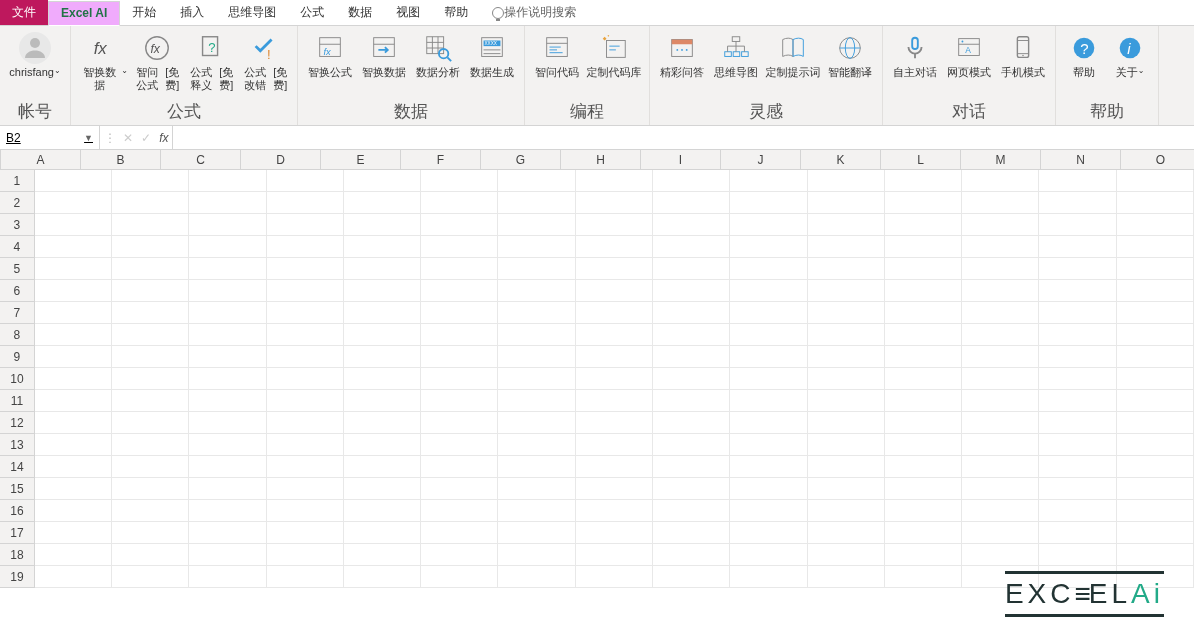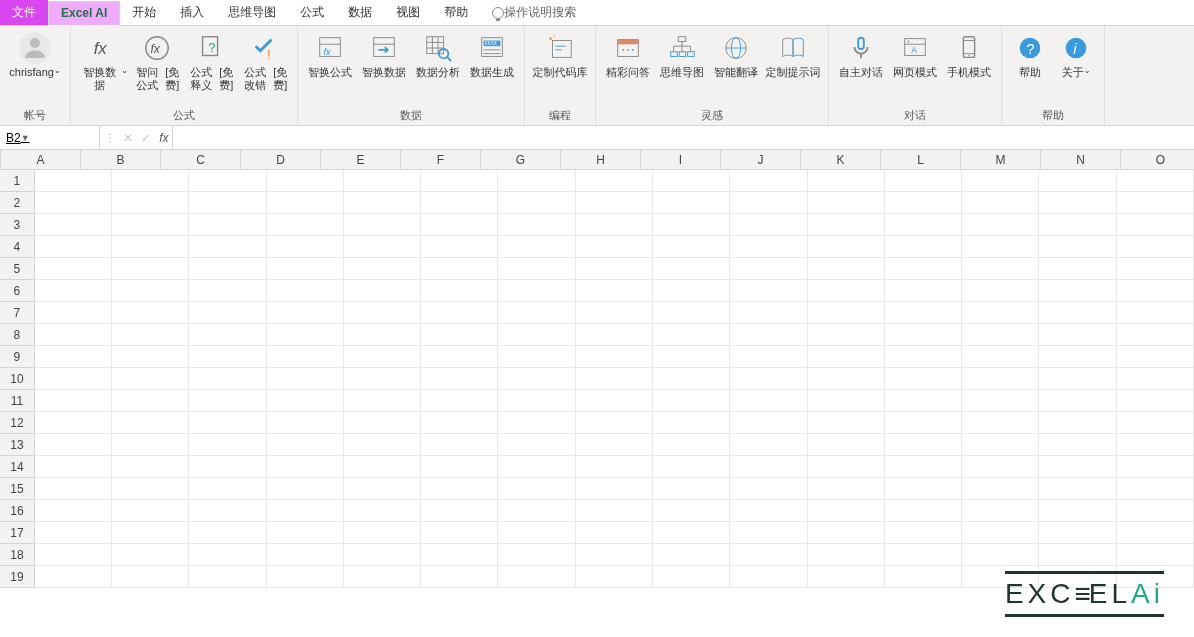--- a/index.html
+++ b/index.html
@@ -1,44 +1,44 @@
 <!DOCTYPE html>
 <html><head>
 <meta charset="utf-8">
 <style>
 * { margin: 0; padding: 0; box-sizing: border-box; font-family: "Microsoft YaHei", "Segoe UI", sans-serif; }
 body { background: #fff; width: 1194px; height: 637px; overflow: hidden; position: relative; }
 
 
 .tabs { display: flex; align-items: center; height: 26px; background: #fff; border-bottom: 1px solid #d4d4d4; font-size: 12px; }
 .tab { padding: 0 12px; height: 100%; display: flex; align-items: center; cursor: pointer; color: #333; }
-.tab.file { background: #d946ef; color: #fff; }
+.tab.file { background: #be185d; color: #fff; }
 .tab.active { border: 1px solid #d4d4d4; border-bottom: 1px solid #fff; color: #217346; background:#f0abfc; margin-bottom:-1px;font-weight:bold; }
 .tell-me { display: flex; align-items: center; gap: 0; color: #666; }
 .bulb { width: 12px; height: 12px; border: 1px solid #888; border-radius: 50%; position: relative; }
 .bulb::after { content:""; position:absolute; bottom:-3px; left:3px; width:4px; height:2px; background:#888;}
 
 
 .ribbon { display: flex; height: 100px; border-bottom: 1px solid #d4d4d4; background: #f3f2f1; }
 .group { display: flex; flex-direction: column; align-items: center; justify-content: space-between; padding: 4px 6px 2px; border-right: 1px solid #e1dfdd; }
 .group-items { display: flex; gap: 2px; flex: 1; align-items: flex-start; }
-.group-label { font-size: 11px; color: #555; padding-top: 2px; }
+.group-label { font-size: 17px; color: #555; padding-top: 2px; }
 .btn { display: flex; flex-direction: column; align-items: center; justify-content: flex-start; width: 52px; padding: 2px 1px; cursor: pointer; font-size: 11px; color: #333; text-align: center; line-height: 1.2; }
 .btn .ic { width: 32px; height: 32px; display: flex; align-items: center; justify-content: center; margin-bottom: 2px; }
 .btn .lbl { min-height: 26px; display:flex; flex-direction:row; justify-content:center;}
 .btn.small { width: 44px; }
 .btn.wide { width: 58px; }
 
 
 .avatar { width:26px; height:26px; border-radius:50%; background:#e8e8e8; display:flex; align-items:center; justify-content:center;}
 .avatar svg{width:16px;height:16px;}
 
 
 .fbar { display: flex; align-items: center; height: 24px; border-bottom: 1px solid #d4d4d4; font-size: 12px; }
-.namebox { width: 100px; height: 100%; border-right: 1px solid #d4d4d4; display: flex; align-items: center; padding: 0 6px; text-decoration:underline;}
+.namebox { width: 100px; height: 100%; border-right: 1px solid #d4d4d4; display: flex; align-items: center; padding: 0 6px; justify-content:space-between;text-decoration:underline;}
 .namebox .dd{font-size:9px;color:#666;}
 .fx-controls { display: flex; align-items: center; height: 100%; padding: 0 4px; gap: 8px; border-right: 1px solid #d4d4d4; color:#bbb;}
 .fx-controls .dots{letter-spacing:-1px;}
 .fx-input { flex: 1; height: 100%; border: none; outline: none; padding: 0 6px; font-size: 12px; }
 
 
 .grid-wrap { position: relative; }
 .col-headers { display: flex; height: 20px; background: #f3f2f1; }
 .corner { width: 36px; border-right: 1px solid #d4d4d4; border-bottom: 1px solid #d4d4d4; background:#f3f2f1;}
 .ch { width: 80px; border-right: 1px solid #d4d4d4; border-bottom: 1px solid #d4d4d4; display: flex; align-items: center; justify-content: center; font-size: 12px; color: #444; background:#f3f2f1;}
@@ -203,20 +203,34 @@
         <div class="lbl">
             <span>数据生成</span>
           </div>
       </div>
     </div>
     <div class="group-label">数据</div>
   </div>
 
   <div class="group">
     <div class="group-items">
+      <div class="btn">
+        <div class="ic">
+            <svg viewBox="0 0 32 32">
+              <rect x="5" y="5" width="22" height="20" fill="none" stroke="#888"></rect>
+              <line x1="5" y1="11" x2="27" y2="11" stroke="#888"></line>
+              <line x1="8" y1="15" x2="20" y2="15" stroke="#3a9bdc"></line>
+              <line x1="8" y1="18" x2="16" y2="18" stroke="#3a9bdc"></line>
+              <line x1="8" y1="21" x2="22" y2="21" stroke="#3a9bdc"></line>
+            </svg>
+          </div>
+        <div class="lbl">
+            <span>智问代码</span>
+          </div>
+      </div>
       <div class="btn wide">
         <div class="ic">
             <svg viewBox="0 0 32 32">
               <rect x="8" y="8" width="20" height="18" fill="none" stroke="#888"></rect>
               <path d="M6 4l2 2-2 2-2-2z" fill="#e8a33d"></path>
               <path d="M10 2l1 1-1 1-1-1z" fill="#e8a33d"></path>
               <line x1="11" y1="14" x2="22" y2="14" stroke="#3a9bdc"></line>
               <line x1="11" y1="18" x2="18" y2="18" stroke="#3a9bdc"></line>
             </svg>
           </div>
@@ -255,41 +269,41 @@
               <line x1="7" y1="20" x2="7" y2="14" stroke="#888"></line>
               <line x1="16" y1="20" x2="16" y2="14" stroke="#888"></line>
               <line x1="25" y1="20" x2="25" y2="14" stroke="#888"></line>
               <line x1="7" y1="14" x2="25" y2="14" stroke="#888"></line>
             </svg>
           </div>
         <div class="lbl">
             <span>思维导图</span>
           </div>
       </div>
+      <div class="btn wide">
+        <div class="ic">
+            <svg viewBox="0 0 32 32">
+              <path d="M5 7v18c4-2 8-2 11 0V7c-3-2-7-2-11 0z" fill="none" stroke="#888"></path>
+              <path d="M16 7v18c4-2 8-2 11 0V7c-3-2-7-2-11 0z" fill="none" stroke="#3a9bdc"></path>
+            </svg>
+          </div>
+        <div class="lbl">
+            <span>定制提示词</span>
+          </div>
+      </div>
       <div class="btn">
         <div class="ic">
             <svg viewBox="0 0 32 32">
               <circle cx="16" cy="16" r="11" fill="none" stroke="#888"></circle>
               <ellipse cx="16" cy="16" rx="5" ry="11" fill="none" stroke="#3a9bdc"></ellipse>
               <line x1="5" y1="16" x2="27" y2="16" stroke="#3a9bdc"></line>
             </svg>
           </div>
         <div class="lbl">
             <span>智能翻译</span>
-          </div>
-      </div>
-      <div class="btn wide">
-        <div class="ic">
-            <svg viewBox="0 0 32 32">
-              <path d="M5 7v18c4-2 8-2 11 0V7c-3-2-7-2-11 0z" fill="none" stroke="#888"></path>
-              <path d="M16 7v18c4-2 8-2 11 0V7c-3-2-7-2-11 0z" fill="none" stroke="#3a9bdc"></path>
-            </svg>
-          </div>
-        <div class="lbl">
-            <span>定制提示词</span>
           </div>
       </div>
     </div>
     <div class="group-label">灵感</div>
   </div>
 
   <div class="group">
     <div class="group-items">
       <div class="btn">
         <div class="ic">

